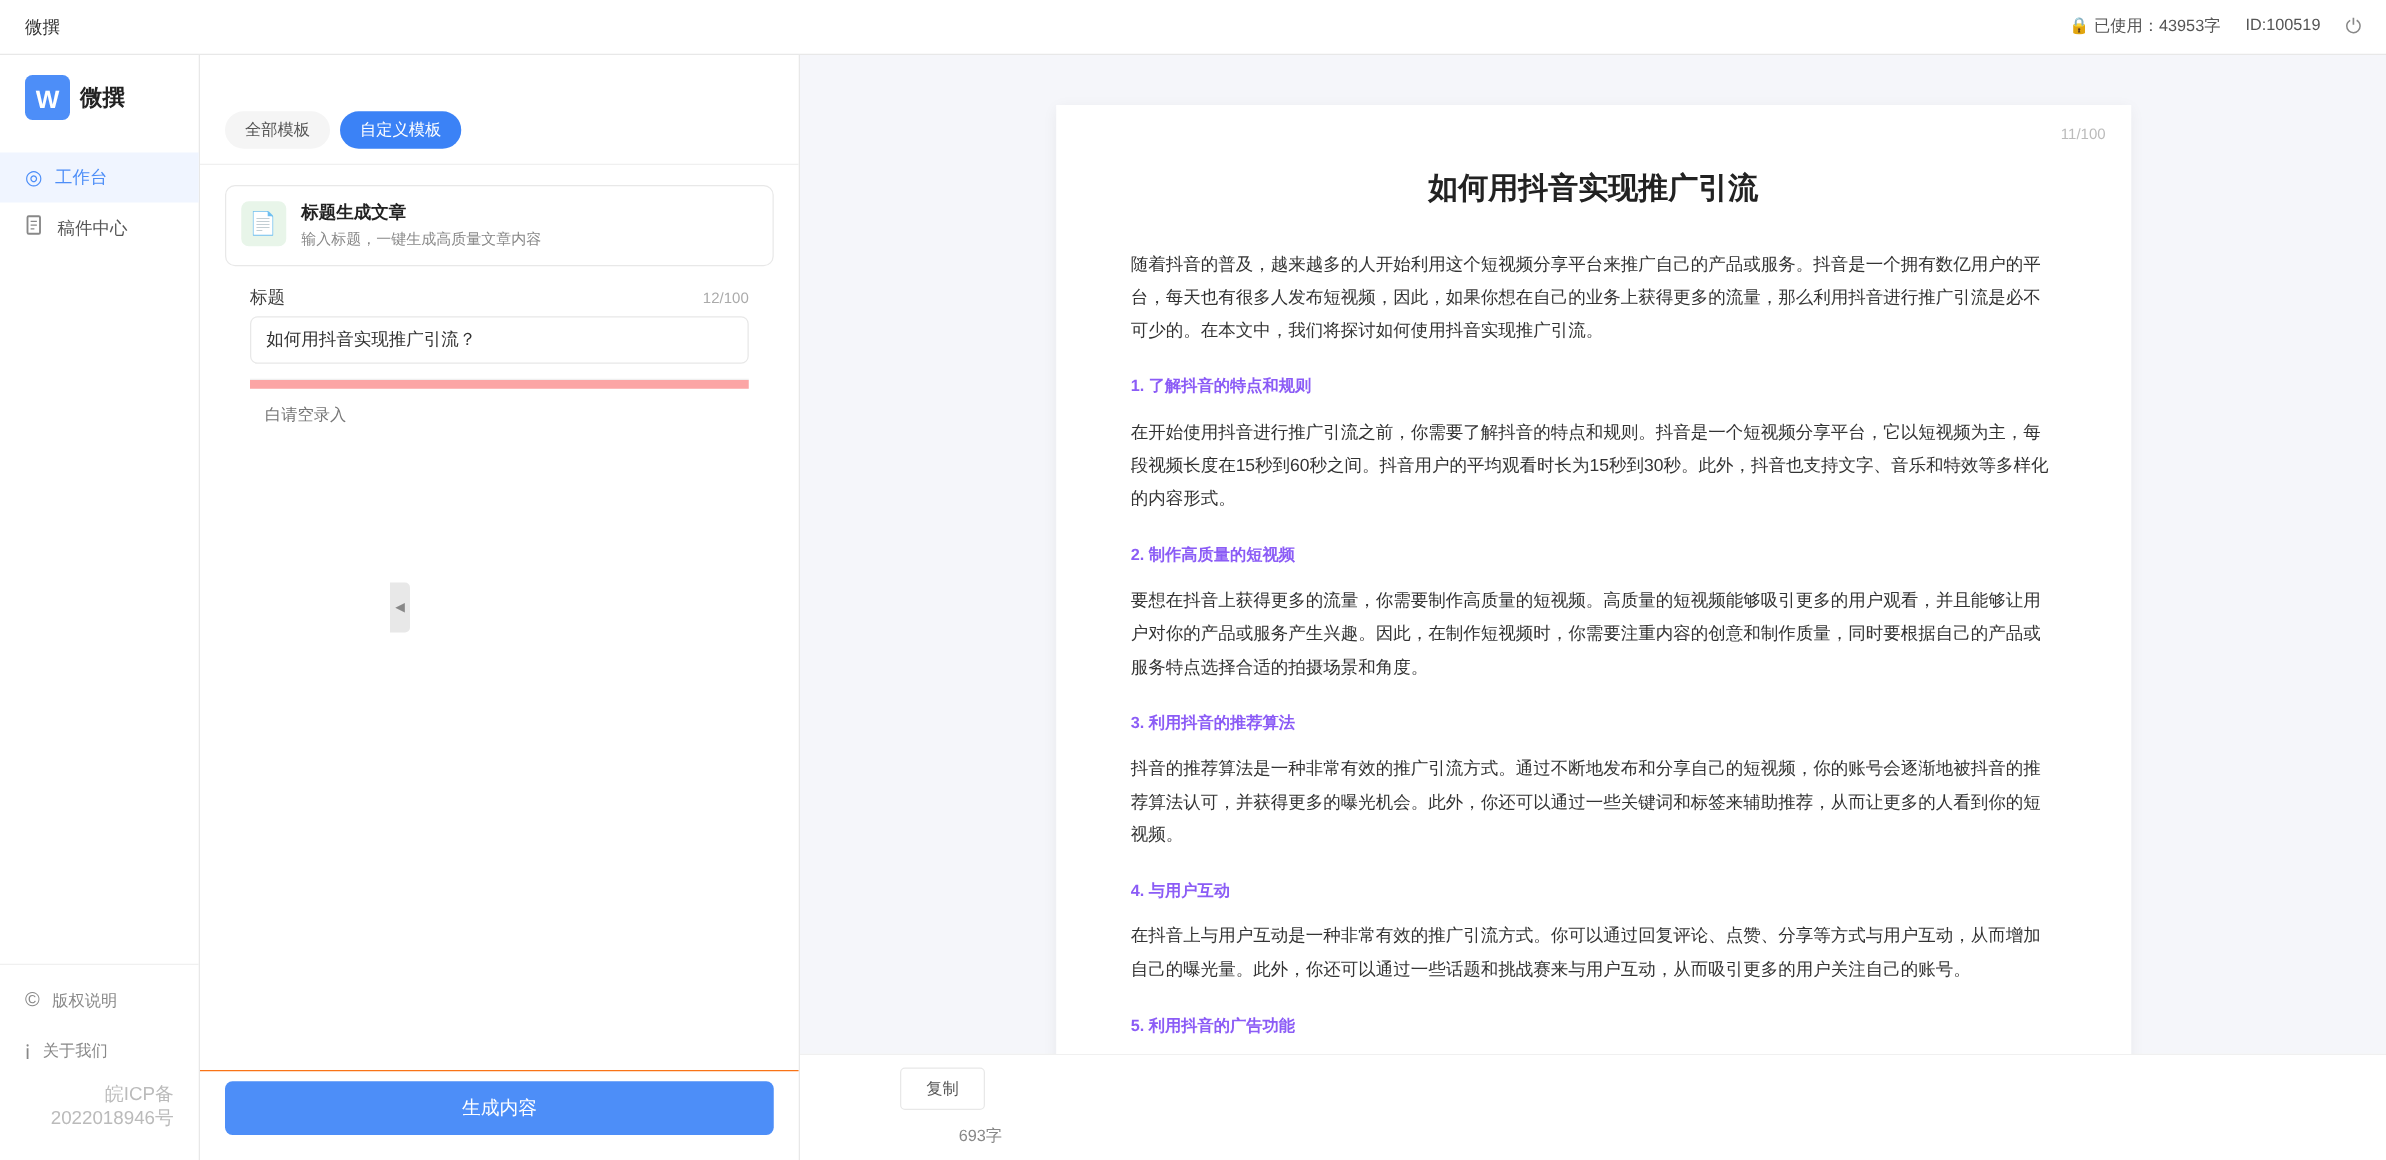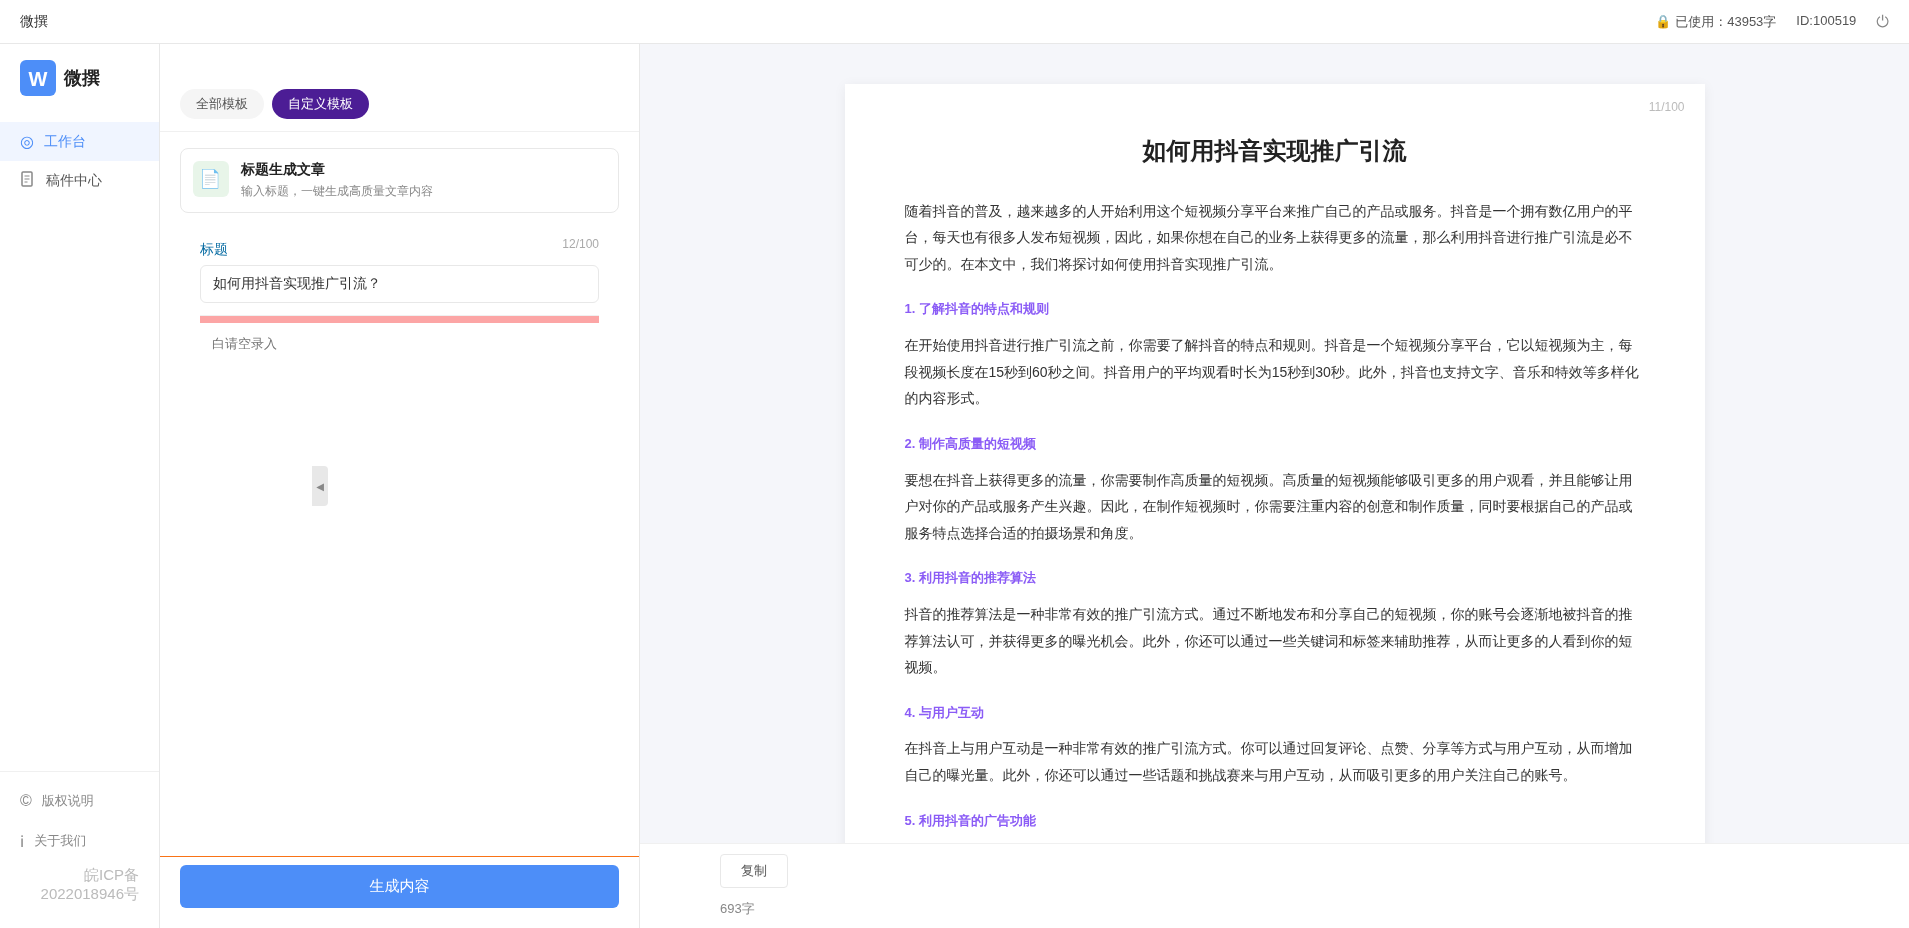--- a/index.html
+++ b/index.html
@@ -151,21 +151,21 @@
       cursor: pointer;
       border: none;
       outline: none;
       margin-top: 29px;
     }
     .tab-btn.default {
       background: #f5f5f5;
       color: #555;
     }
     .tab-btn.active {
-      background: #4c1d95;
+      background: #3b82f6;
       color: #fff;
     }
 
     
     .template-section {
       padding: 16px 20px;
       flex: 1;
       overflow-y: auto;
     }
     .template-card {
@@ -209,23 +209,22 @@
       padding: 0 20px;
     }
     .field-header {
       display: flex;
       justify-content: space-between;
       align-items: center;
       margin-bottom: 6px;
     }
     .field-label {
       font-size: 14px;
-      color: #0369a1;
+      color: #404040;
       font-weight: 500;
-      margin-top: 12px;
     }
     .field-count {
       font-size: 12px;
       color: #aaa;
     }
     .field-input {
       width: 100%;
       border: 1px solid #e8e8e8;
       border-radius: 6px;
       padding: 10px 12px;
@@ -343,20 +342,21 @@
       border: 1px solid #e8e8e8;
       border-radius: 4px;
       background: #fff;
       font-size: 13px;
       color: #555;
       cursor: pointer;
     }
     .word-stat {
       font-size: 13px;
       color: #888;
+      margin-left: 47px;
     }
   </style>
 </head>
 <body>
 
 <div class="topbar">
   <span class="topbar-title">微撰</span>
   <div class="topbar-right">
     <span>
       <span>🔒</span>

